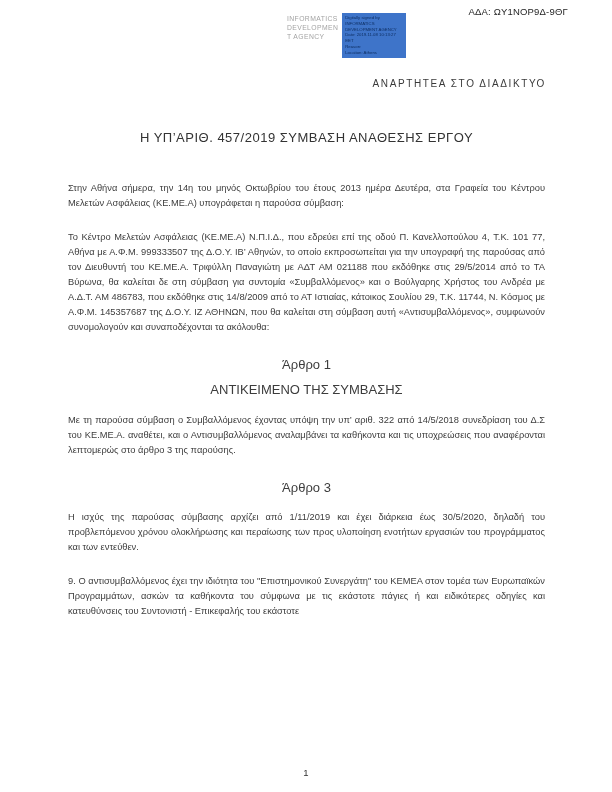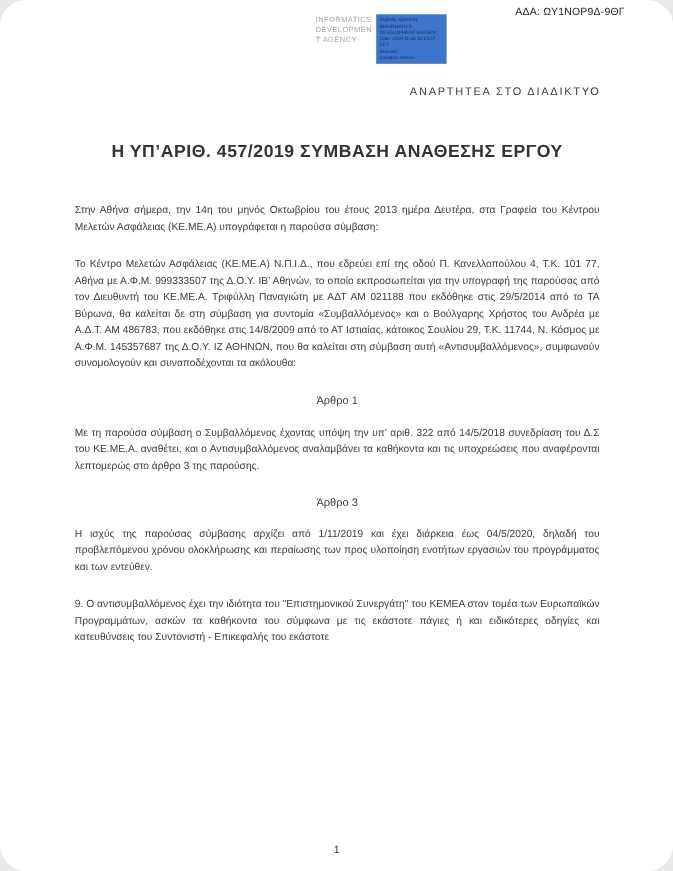--- a/index.html
+++ b/index.html
@@ -3,21 +3,21 @@
 <meta charset="utf-8">
 <style>
   * { margin:0; padding:0; box-sizing:border-box; }
   html,body { background:#e9e9e9; }
   body {
     width:612px; height:792px; margin:0 auto;
     font-family:"Liberation Sans", sans-serif;
   }
   .page {
     position:relative; width:612px; height:792px;
-    background:#ffffff; overflow:hidden; color:#3c3c3c;border-radius:24px;
+    background:#ffffff; overflow:hidden; color:#3c3c3c;
   }
   .ada {
     position:absolute; top:6px; right:44px;
     font-size:9.5px; color:#1f1f1f; letter-spacing:.2px;
   }
   .stamp {
     position:absolute; top:13px; left:287px;
     display:flex; align-items:flex-start; gap:4px;
   }
   .stamp-agency {
@@ -31,29 +31,29 @@
     padding:2px 3px; white-space:pre-line;
   }
   .posted {
     position:absolute; top:78px; right:66px;
     font-size:10px; letter-spacing:1.6px; color:#3a3a3a;text-align:right;
   }
   .content {
     position:absolute; top:130px; left:68px; width:477px;
   }
   .title {
-    text-align:center; font-size:16px; font-weight:bold;
+    text-align:center; font-size:13px; font-weight:normal;
     letter-spacing:.5px; color:#333333; margin-bottom:36px;
   }
   .para {
     font-size:9.3px; line-height:1.62; text-align:justify;
     color:#3c3c3c; margin-bottom:19px;
   }
   .article-heading {
-    text-align:center; font-size:10px; color:#3c3c3c;
+    text-align:center; font-size:13px; color:#3c3c3c;
     margin-top:12px; margin-bottom:12px; line-height:1.62;
   }
   .article-label { margin-bottom:4px; }
   .page-number {
     position:absolute; bottom:14px; left:0; width:100%;
     text-align:center; font-size:9.5px; color:#333333;
   }
 </style>
 </head>
 <body>
@@ -80,27 +80,28 @@
   <div class="content">
 
     <h1 class="title">Η ΥΠ’ΑΡΙΘ. 457/2019 ΣΥΜΒΑΣΗ ΑΝΑΘΕΣΗΣ ΕΡΓΟΥ</h1>
 
     <p class="para">Στην Αθήνα σήμερα, την 14η του μηνός Οκτωβρίου του έτους 2013 ημέρα Δευτέρα, στα Γραφεία του Κέντρου Μελετών Ασφάλειας (ΚΕ.ΜΕ.Α) υπογράφεται η παρούσα σύμβαση:</p>
 
     <p class="para">Το Κέντρο Μελετών Ασφάλειας (ΚΕ.ΜΕ.Α) Ν.Π.Ι.Δ., που εδρεύει επί της οδού Π. Κανελλοπούλου 4, Τ.Κ. 101 77, Αθήνα με Α.Φ.Μ. 999333507 της Δ.Ο.Υ. ΙΒ’ Αθηνών, το οποίο εκπροσωπείται για την υπογραφή της παρούσας από τον Διευθυντή του ΚΕ.ΜΕ.Α. Τριφύλλη Παναγιώτη με ΑΔΤ ΑΜ 021188 που εκδόθηκε στις 29/5/2014 από το ΤΑ Βύρωνα, θα καλείται δε στη σύμβαση για συντομία «Συμβαλλόμενος» και ο Βούλγαρης Χρήστος του Ανδρέα με Α.Δ.Τ. ΑΜ 486783, που εκδόθηκε στις 14/8/2009 από το ΑΤ Ιστιαίας, κάτοικος Σουλίου 29, Τ.Κ. 11744, Ν. Κόσμος με Α.Φ.Μ. 145357687 της Δ.Ο.Υ. ΙΖ ΑΘΗΝΩΝ, που θα καλείται στη σύμβαση αυτή «Αντισυμβαλλόμενος», συμφωνούν συνομολογούν και συναποδέχονται τα ακόλουθα:</p>
 
     <div class="article-heading">
       <div class="article-label">Άρθρο 1</div>
+      <div class="article-title">ΑΝΤΙΚΕΙΜΕΝΟ ΤΗΣ ΣΥΜΒΑΣΗΣ</div>
     </div>
     <p class="para">Με τη παρούσα σύμβαση ο Συμβαλλόμενος έχοντας υπόψη την υπ’ αριθ. 322 από 14/5/2018 συνεδρίαση του Δ.Σ του ΚΕ.ΜΕ.Α. αναθέτει, και ο Αντισυμβαλλόμενος αναλαμβάνει τα καθήκοντα και τις υποχρεώσεις που αναφέρονται λεπτομερώς στο άρθρο 3 της παρούσης.</p>
 
     <div class="article-heading">
       <div class="article-label">Άρθρο 3</div>
     </div>
-    <p class="para">Η ισχύς της παρούσας σύμβασης αρχίζει από 1/11/2019 και έχει διάρκεια έως 04/5/2020, δηλαδή του προβλεπόμενου χρόνου ολοκλήρωσης και περαίωσης των προς υλοποίηση ενοτήτων εργασιών του προγράμματος και των εντεύθεν.</p>
+    <p class="para">Η ισχύς της παρούσας σύμβασης αρχίζει από 1/11/2019 και έχει διάρκεια έως 30/5/2020, δηλαδή του προβλεπόμενου χρόνου ολοκλήρωσης και περαίωσης των προς υλοποίηση ενοτήτων εργασιών του προγράμματος και των εντεύθεν.</p>
 
     <p class="para">9.  Ο αντισυμβαλλόμενος έχει την ιδιότητα του "Επιστημονικού Συνεργάτη" του ΚΕΜΕΑ στον τομέα των Ευρωπαϊκών Προγραμμάτων, ασκών τα καθήκοντα του σύμφωνα με τις εκάστοτε πάγιες ή και ειδικότερες οδηγίες και κατευθύνσεις του Συντονιστή - Επικεφαλής του εκάστοτε</p>
 
   </div>
 
   <div class="page-number">1</div>
 
 </div>
 
 </body></html>

